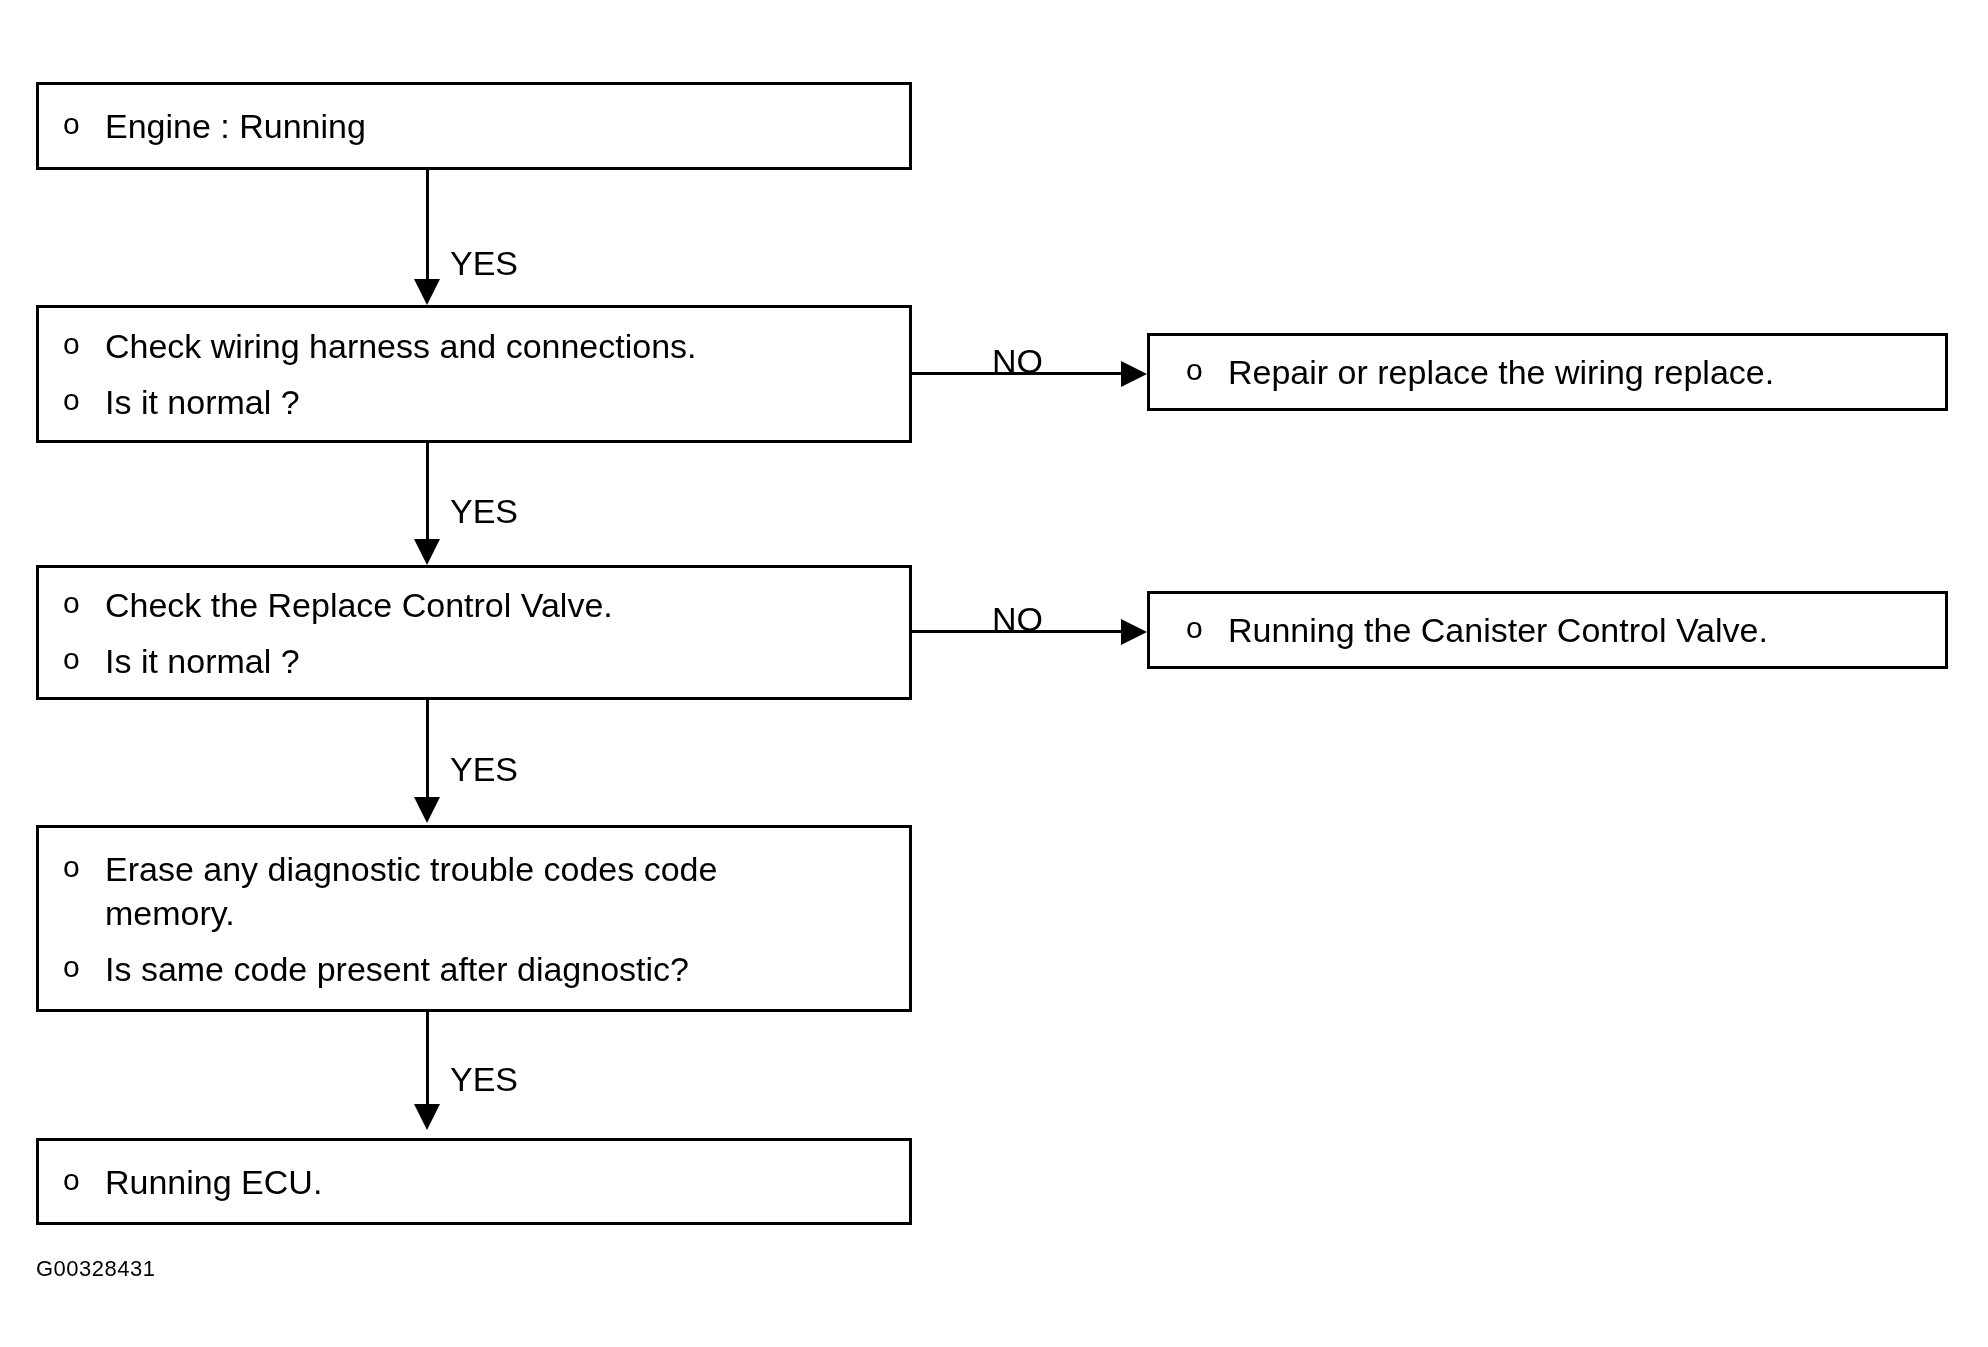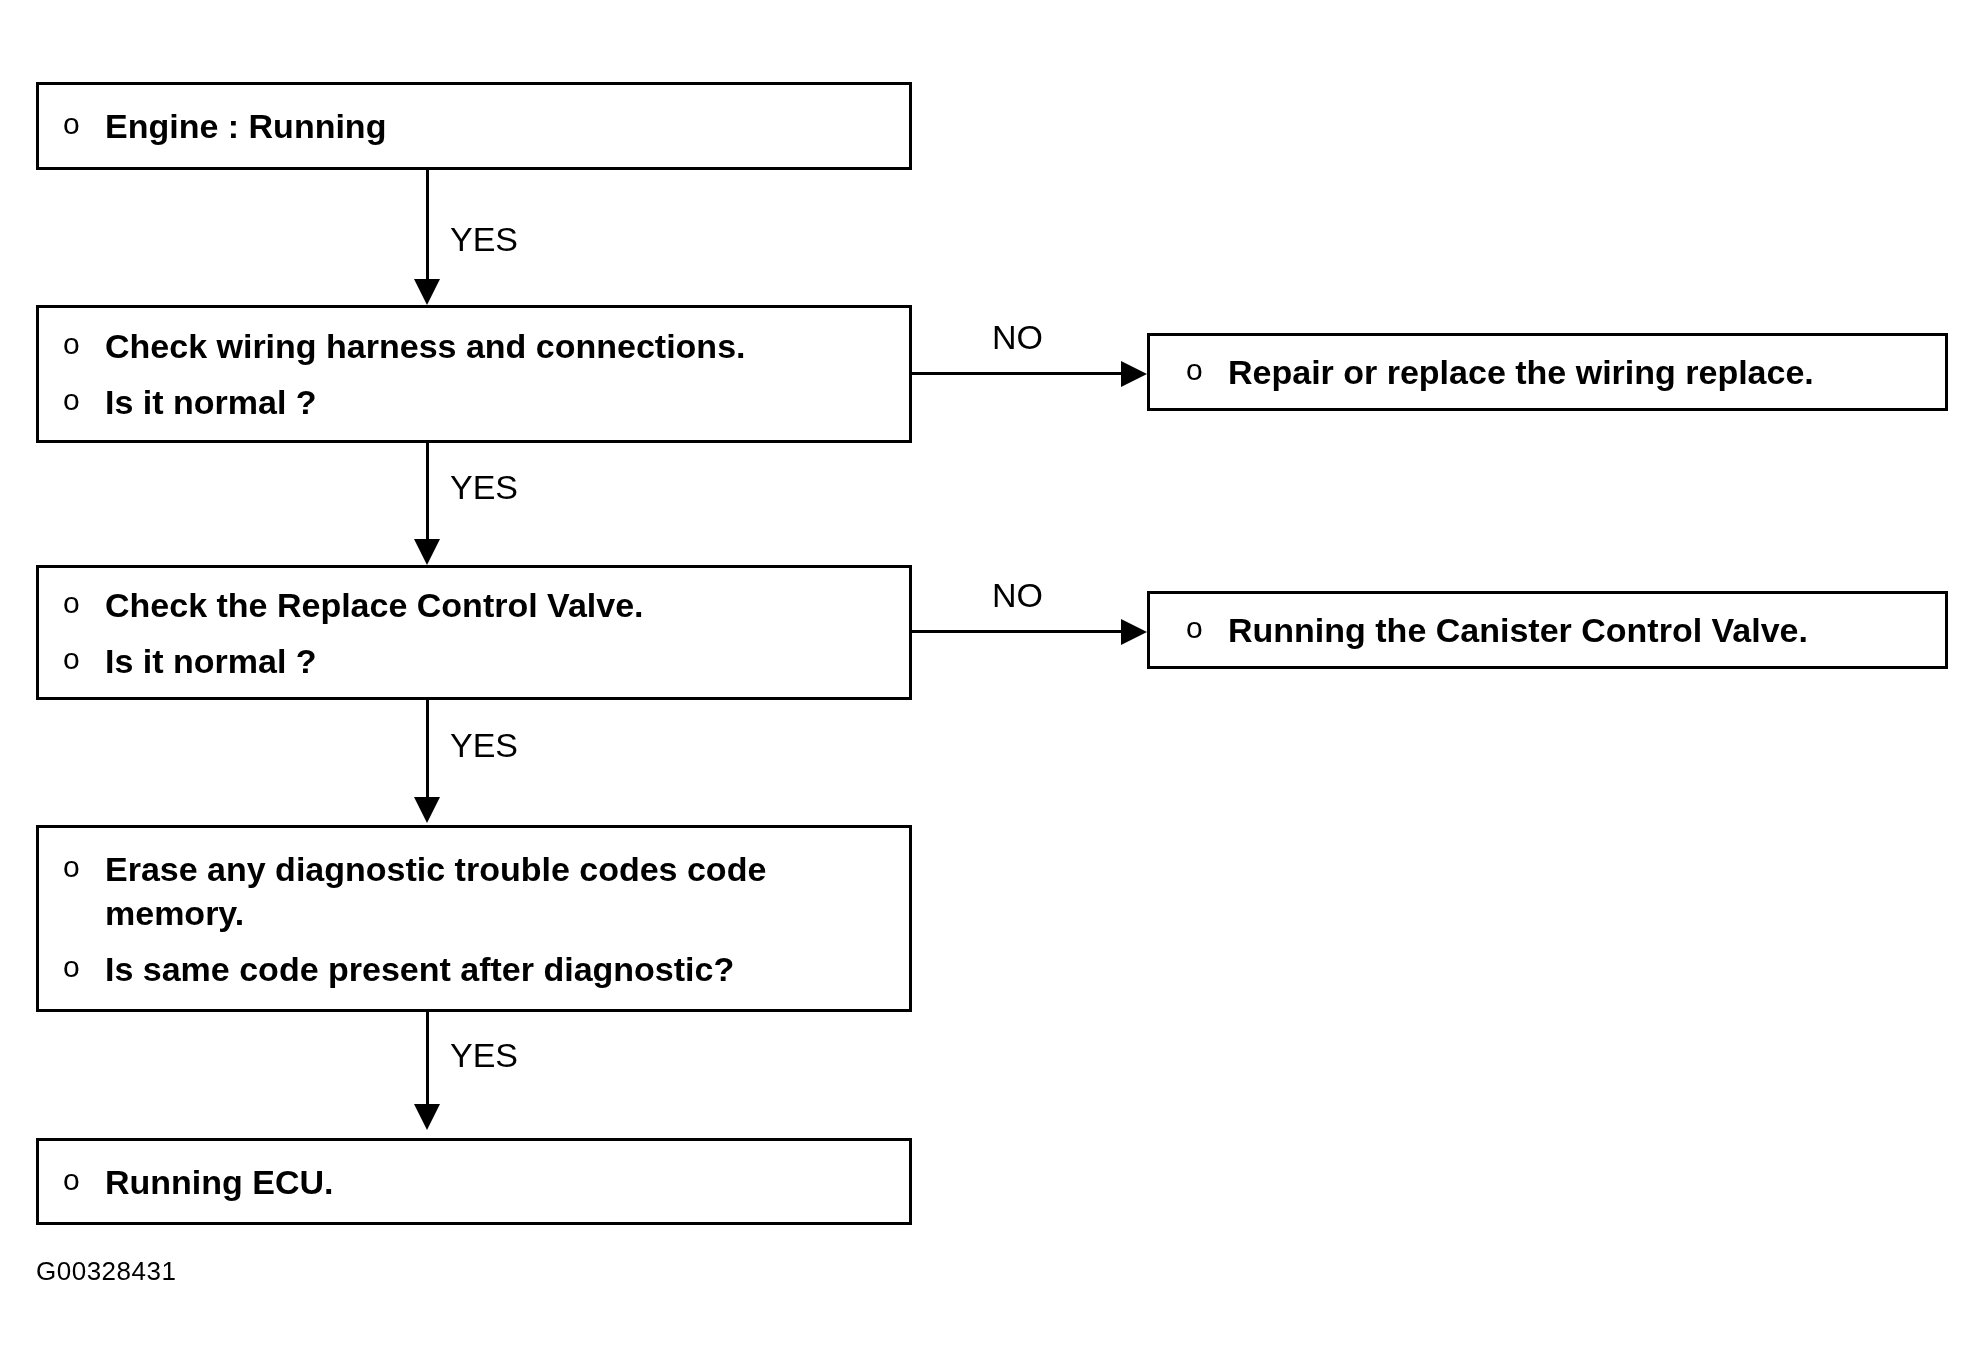--- a/index.html
+++ b/index.html
@@ -42,21 +42,20 @@
     margin-top: 12px;
   }
   .bullet-mark {
     flex: 0 0 auto;
     width: 42px;
     font-size: 30px;
     line-height: 1.30;
   }
   .bullet-text {
     flex: 1 1 auto;
-    font-weight: bold;
   }
 
   
   .vline {
     position: absolute;
     width: 3px;
     background: #000000;
   }
   .hline {
     position: absolute;
@@ -77,26 +76,27 @@
     height: 0;
     border-top: 13px solid transparent;
     border-bottom: 13px solid transparent;
     border-left: 26px solid #000000;
   }
   .edge-label {
     position: absolute;
     font-size: 34px;
     line-height: 1;
     white-space: nowrap;
+    margin-top: 24px;
   }
 
   
   .caption {
     position: absolute;
-    font-size: 26px;
+    font-size: 22px;
     line-height: 1;
     letter-spacing: 0.5px;
     white-space: nowrap;
   }
 </style>
 </head>
 <body>
 
 <div id="canvas">
 

